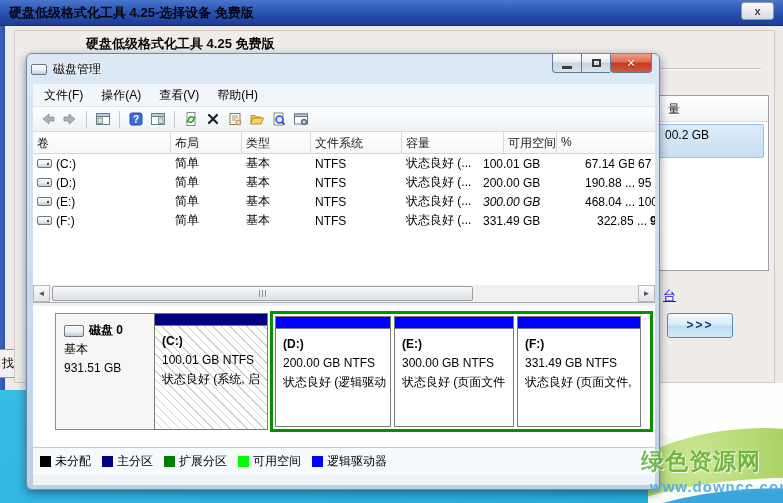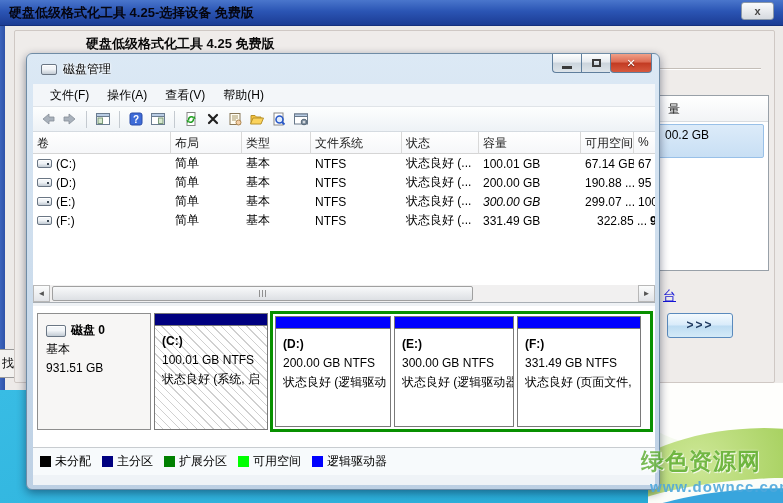--- a/index.html
+++ b/index.html
@@ -52,35 +52,35 @@
   background:linear-gradient(180deg,#DCEBF9,#C8DFF4); line-height:20px; padding-left:46px; color:#000; }
 #winB-link { position:absolute; left:648px; top:256px; font-size:13px; color:#1414D6; text-decoration:underline; }
 #winB-go { position:absolute; left:652px; top:282px; width:66px; height:25px; border:1px solid #5A8ABD; border-radius:3px;
   background:linear-gradient(180deg,#F4FAFE 0%,#D8EBFA 48%,#BDDCF2 52%,#D4EAF8 100%);
   color:#1F3A60; font-weight:bold; text-align:center; line-height:23px; letter-spacing:2px; }
 
 
 #winC { position:absolute; left:26px; top:53px; width:634px; height:437px; z-index:5;
   background:linear-gradient(180deg,#DCE9F5,#BDD0E4); border:1px solid #6F8CA6; border-radius:6px;
   box-shadow:0 3px 10px rgba(0,10,40,.45); }
-#winC-titlebar { position:relative; height:30px; display:flex; align-items:center; padding-left:14px; }
+#winC-titlebar { position:relative; height:30px; display:flex; align-items:center; padding-left:4px; }
 #winC-title { margin-left:6px; color:#000; text-shadow:0 0 3px #FFF,0 0 3px #FFF; }
 #caption { position:absolute; top:0; right:7px; display:flex; }
 .cap-btn { height:19px; border:1px solid #5F7E9C; border-top:none; display:flex; align-items:center; justify-content:center; }
 .cap-min,.cap-max { width:29px; background:linear-gradient(180deg,#FDFEFE,#E6EBF0 45%,#CBD4DC 50%,#DDE4EA); }
 .cap-min { border-radius:0 0 0 4px; border-right:none; }
 .cap-max { border-right:none; }
 .cap-close { width:42px; border-radius:0 0 4px 4px;
   background:linear-gradient(180deg,#F0A088,#DC6951 45%,#C23A22 50%,#D6593E);
   color:#FFF; font-size:11px; font-weight:bold; text-shadow:0 1px 1px #701808; }
 .min-glyph { width:10px; height:3px; background:#3A3A3A; margin-top:8px; }
 .max-glyph { width:9px; height:8px; border:2px solid #3A3A3A; background:transparent; }
 
 #winC-content { position:absolute; left:6px; top:30px; width:622px; height:401px; background:#F6F8FA; overflow:hidden; }
-#menu-bar { height:23px; background:#F3F6F9; border-bottom:1px solid #E0E4E8; display:flex; align-items:center; padding-left:8px; }
+#menu-bar { height:23px; background:#F3F6F9; border-bottom:1px solid #E0E4E8; display:flex; align-items:center; padding-left:2px; }
 .menu-item { padding:3px 9px; color:#000; }
 #toolbar { height:25px; background:linear-gradient(180deg,#FDFEFE,#EEF2F6); border-bottom:1px solid #D5DBE1;
   display:flex; align-items:center; padding-left:6px; gap:4px; }
 .tb-sep { width:1px; height:17px; background:#C4CAD0; margin:0 3px; }
 .tb-ico { width:18px; height:18px; display:flex; align-items:center; justify-content:center; }
 
 #list { height:153px; background:#FFF; overflow:hidden; }
 #list-header { display:flex; height:22px; }
 .hcell { flex:none; border-right:1px solid #D9D9D9; border-bottom:1px solid #D5D5D5;
   background:linear-gradient(180deg,#FFF,#F6F7F9); padding:3px 4px; color:#1A1A1A; overflow:hidden; white-space:nowrap; }
@@ -94,21 +94,21 @@
 #hscroll { height:17px; background:#F1F0F0; display:flex; align-items:center; }
 .sb-arrow { width:17px; height:17px; flex:none; border:1px solid #B8B8B8;
   background:linear-gradient(180deg,#FBFCFC,#E2E4E8); color:#555; font-size:8px; line-height:15px; text-align:center; }
 #sb-thumb { margin-left:2px; width:421px; height:15px; border:1px solid #A0A0A0; border-radius:2px;
   background:linear-gradient(180deg,#F8F9FA,#DDE0E4); display:flex; align-items:center; justify-content:center; gap:2px; }
 #sb-thumb i { width:1px; height:7px; background:#909090; }
 #hscroll .spacer { flex:1; }
 #splitter { height:5px; background:#EFF2F5; border-top:1px solid #A8AEB4; border-bottom:1px solid #FFF; }
 
 #graph { height:140px; background:#FFF; position:relative; }
-#disk-info { position:absolute; left:4px; top:6px; width:114px; height:117px; background:#F7F6F5;
+#disk-info { position:absolute; left:22px; top:6px; width:114px; height:117px; background:#F7F6F5;
   border:1px solid #8E8E8E; padding:7px 0 0 8px; line-height:19px; }
 #disk-info .row1 { display:flex; align-items:center; gap:5px; font-weight:bold; }
 .disk-ico { width:20px; height:12px; border:1px solid #6A7684; border-radius:2px;
   background:linear-gradient(180deg,#F2F5F8 45%,#C2CBD4); box-shadow:inset 0 1px 0 #FFF; }
 .part-block { border:1px solid #7A7A7A; background:#FFF; }
 .part-topbar { height:12px; border-bottom:1px solid #7A7A7A; }
 .part-body { padding:6px 0 0 7px; line-height:19px; }
 .part-body .pname { font-weight:bold; }
 .part-body div { white-space:nowrap; overflow:hidden; }
 #part-c { position:absolute; left:121px; top:6px; width:114px; height:117px; }
@@ -256,21 +256,20 @@
           </svg>
         </span>
     </div>
 
     <div id="list">
       <div id="list-header">
           <div class="hcell" style="width: 138px;">卷</div>
           <div class="hcell" style="width: 71px;">布局</div>
           <div class="hcell" style="width: 69px;">类型</div>
           <div class="hcell" style="width: 91px;">文件系统</div>
-          <div class="hcell" style="width: 77px;">状态</div>
           <div class="hcell" style="width: 102px;">容量</div>
           <div class="hcell" style="width: 53px;">可用空间</div>
           <div class="hcell" style="width: 21px;">%</div>
         </div>
       <div id="list-rows">
           <div class="vrow">
             <div class="vcell" style="width: 138px;">
               <span class="drive-ico"></span>
               <span>(C:)</span>
             </div>
@@ -298,21 +297,21 @@
           <div class="vrow">
             <div class="vcell" style="width: 138px;">
               <span class="drive-ico"></span>
               <span>(E:)</span>
             </div>
             <div class="vcell" style="width: 71px;">简单</div>
             <div class="vcell" style="width: 69px;">基本</div>
             <div class="vcell" style="width: 91px;">NTFS</div>
             <div class="vcell" style="width: 77px;">状态良好 (...</div>
             <div class="vcell" style="width: 102px; font-style: italic;">300.00 GB</div>
-            <div class="vcell" style="width: 53px;">299.07 ...</div>
+            <div class="vcell" style="width: 53px;">468.04 ...</div>
             <div class="vcell" style="width: 21px;">100</div>
           </div>
           <div class="vrow">
             <div class="vcell" style="width: 138px;">
               <span class="drive-ico"></span>
               <span>(F:)</span>
             </div>
             <div class="vcell" style="width: 71px;">简单</div>
             <div class="vcell" style="width: 69px;">基本</div>
             <div class="vcell" style="width: 91px;">NTFS</div>
@@ -362,21 +361,21 @@
               <div class="pname">(D:)</div>
               <div>200.00 GB NTFS</div>
               <div>状态良好 (逻辑驱动</div>
             </div>
           </div>
           <div class="part-block ext-block" style="width: 120px;">
             <div class="part-topbar" style="background: rgb(0, 0, 255);"></div>
             <div class="part-body">
               <div class="pname">(E:)</div>
               <div>300.00 GB NTFS</div>
-              <div>状态良好 (逻辑驱动器</div>
+              <div>状态良好 (页面文件</div>
             </div>
           </div>
           <div class="part-block ext-block" style="width: 124px;">
             <div class="part-topbar" style="background: rgb(0, 0, 255);"></div>
             <div class="part-body">
               <div class="pname">(F:)</div>
               <div>331.49 GB NTFS</div>
               <div>状态良好 (页面文件, </div>
             </div>
           </div>

